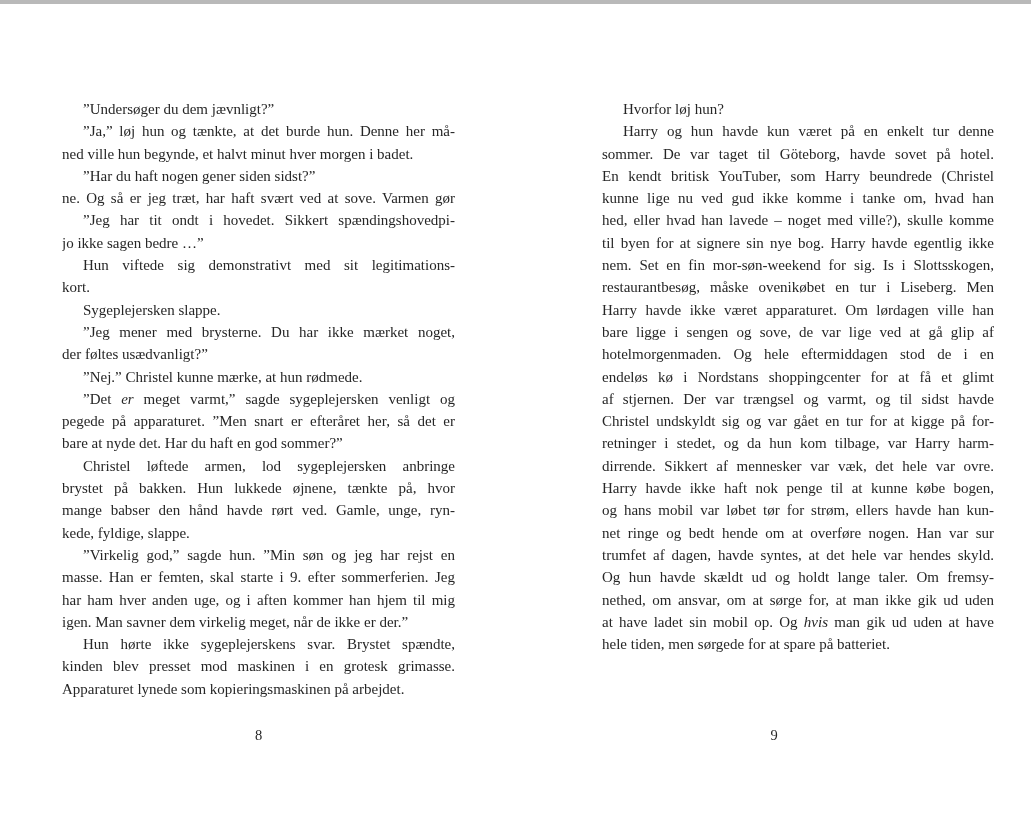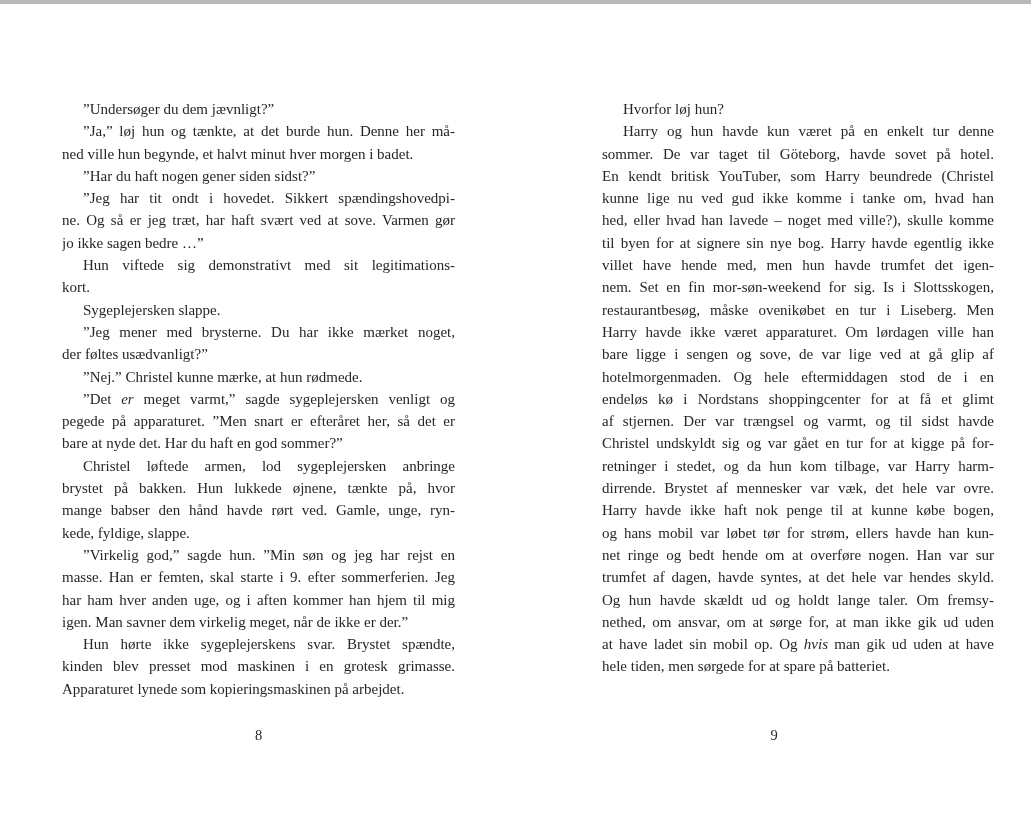--- a/index.html
+++ b/index.html
@@ -61,22 +61,22 @@
 <body>
 
 <div class="spread">
   <div class="topbar"></div>
 
   <div class="text-column col-left">
       <div class="line indent last">”Undersøger du dem jævnligt?”</div>
       <div class="line indent">”Ja,” løj hun og tænkte, at det burde hun. Denne her må-</div>
       <div class="line last">ned ville hun begynde, et halvt minut hver morgen i badet.</div>
       <div class="line indent last">”Har du haft nogen gener siden sidst?”</div>
+      <div class="line">ne. Og så er jeg træt, har haft svært ved at sove. Varmen gør</div>
       <div class="line indent">”Jeg har tit ondt i hovedet. Sikkert spændingshovedpi-</div>
-      <div class="line">ne. Og så er jeg træt, har haft svært ved at sove. Varmen gør</div>
       <div class="line last">jo ikke sagen bedre …”</div>
       <div class="line indent">Hun viftede sig demonstrativt med sit legitimations-</div>
       <div class="line last">kort.</div>
       <div class="line indent last">Sygeplejersken slappe.</div>
       <div class="line indent">”Jeg mener med brysterne. Du har ikke mærket noget,</div>
       <div class="line last">der føltes usædvanligt?”</div>
       <div class="line indent last">”Nej.” Christel kunne mærke, at hun rødmede.</div>
       <div class="line indent">”Det <i>er</i> meget varmt,” sagde sygeplejersken venligt og</div>
       <div class="line">pegede på apparaturet. ”Men snart er efteråret her, så det er</div>
       <div class="line last">bare at nyde det. Har du haft en god sommer?”</div>
@@ -94,31 +94,30 @@
     </div>
 
   <div class="text-column col-right">
       <div class="line indent last">Hvorfor løj hun?</div>
       <div class="line indent">Harry og hun havde kun været på en enkelt tur denne</div>
       <div class="line">sommer. De var taget til Göteborg, havde sovet på hotel.</div>
       <div class="line">En kendt britisk YouTuber, som Harry beundrede (Christel</div>
       <div class="line">kunne lige nu ved gud ikke komme i tanke om, hvad han</div>
       <div class="line">hed, eller hvad han lavede – noget med ville?), skulle komme</div>
       <div class="line">til byen for at signere sin nye bog. Harry havde egentlig ikke</div>
-      <div class="line">villet have hende med, men hun havde trumfet det igen-</div>
       <div class="line">nem. Set en fin mor-søn-weekend for sig. Is i Slottsskogen,</div>
       <div class="line">restaurantbesøg, måske ovenikøbet en tur i Liseberg. Men</div>
       <div class="line">Harry havde ikke været apparaturet. Om lørdagen ville han</div>
       <div class="line">bare ligge i sengen og sove, de var lige ved at gå glip af</div>
       <div class="line">hotelmorgenmaden. Og hele eftermiddagen stod de i en</div>
       <div class="line">endeløs kø i Nordstans shoppingcenter for at få et glimt</div>
       <div class="line">af stjernen. Der var trængsel og varmt, og til sidst havde</div>
       <div class="line">Christel undskyldt sig og var gået en tur for at kigge på for-</div>
       <div class="line">retninger i stedet, og da hun kom tilbage, var Harry harm-</div>
-      <div class="line">dirrende. Brystet af mennesker var væk, det hele var ovre.</div>
+      <div class="line">dirrende. Sikkert af mennesker var væk, det hele var ovre.</div>
       <div class="line">Harry havde ikke haft nok penge til at kunne købe bogen,</div>
       <div class="line">og hans mobil var løbet tør for strøm, ellers havde han kun-</div>
       <div class="line">net ringe og bedt hende om at overføre nogen. Han var sur</div>
       <div class="line">trumfet af dagen, havde syntes, at det hele var hendes skyld.</div>
       <div class="line">Og hun havde skældt ud og holdt lange taler. Om fremsy-</div>
       <div class="line">nethed, om ansvar, om at sørge for, at man ikke gik ud uden</div>
       <div class="line">at have ladet sin mobil op. Og <i>hvis</i> man gik ud uden at have</div>
       <div class="line last">hele tiden, men sørgede for at spare på batteriet.</div>
     </div>
 

